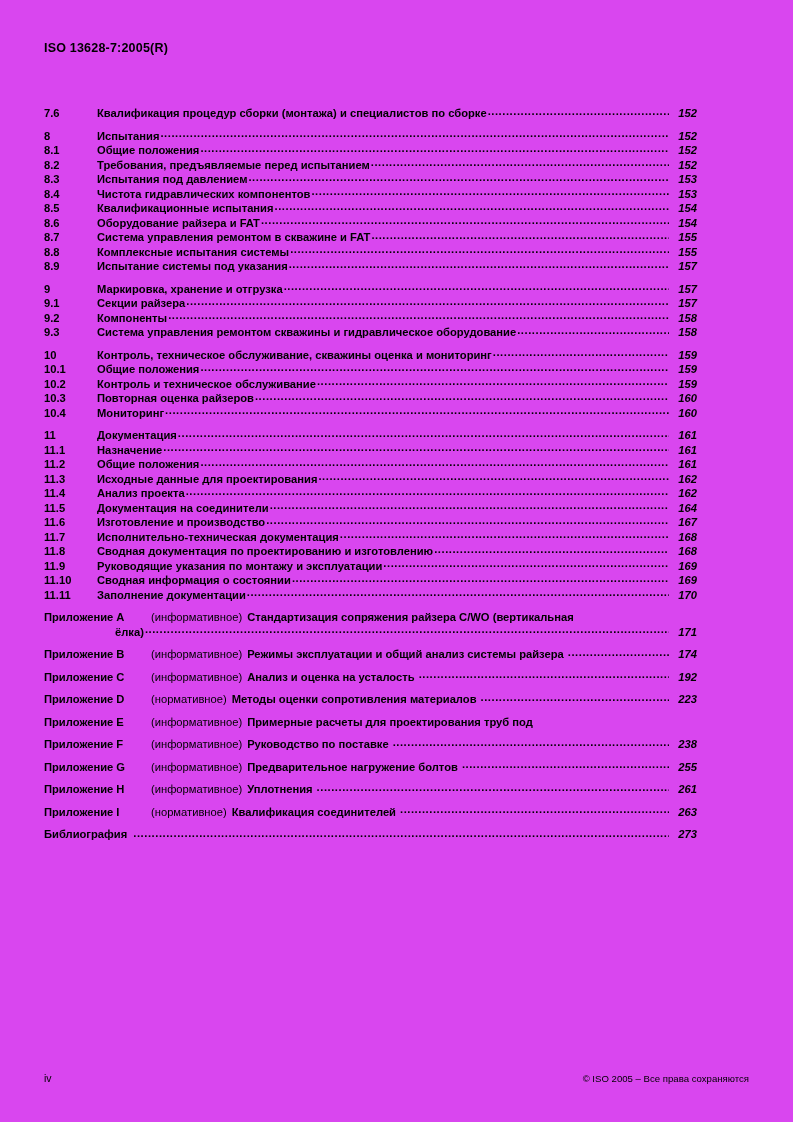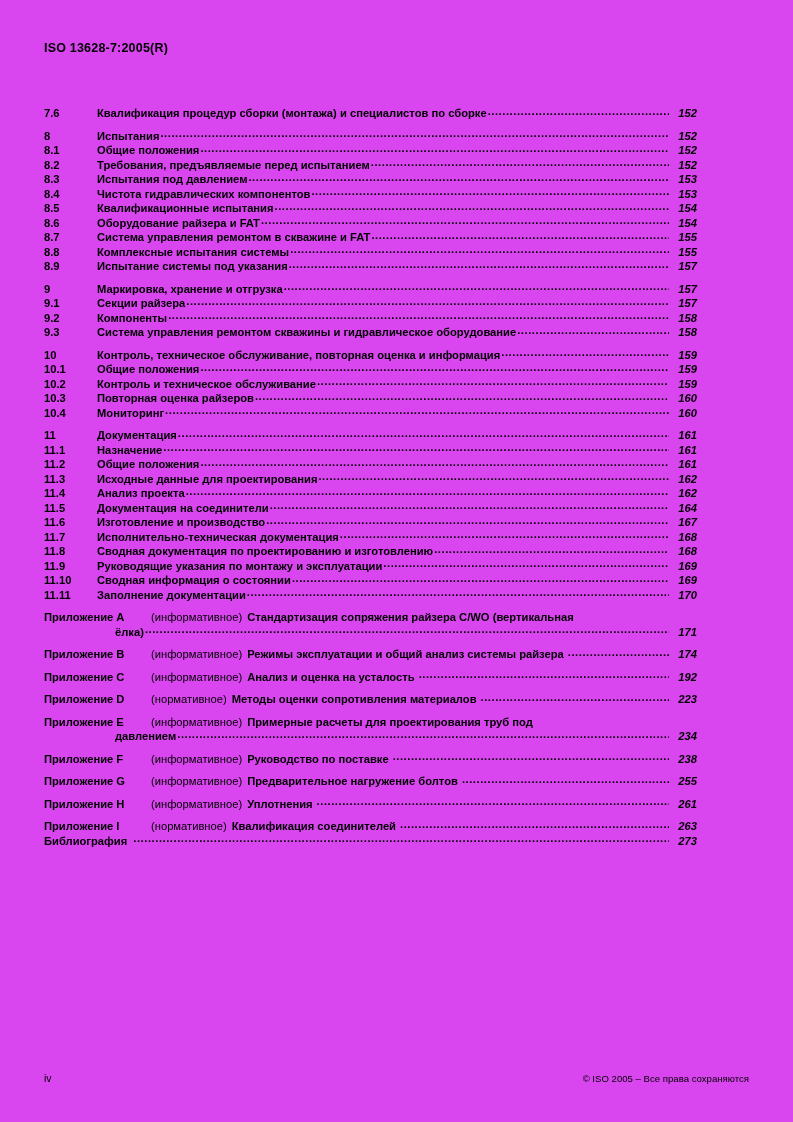--- a/index.html
+++ b/index.html
@@ -130,24 +130,25 @@
     flex: 0 0 auto;
     width: 71px;
   }
   .annex-cont .cont-text {
     flex: 0 0 auto;
     font-weight: bold;
   }
 
   .biblio-row {
     display: flex;
-    align-items: flex-start;
+    align-items: center;
     font-size: 11.2px;
     line-height: 14.5px;
     white-space: nowrap;
+    margin-top: 8px;
   }
   .biblio-row .biblio-label {
     flex: 0 0 auto;
     font-weight: bold;
     padding-right: 5px;
   }
 
   
   .footer {
     position: absolute;
@@ -261,21 +262,21 @@
           <span class="pg">158</span>
         </div>
         <div class="toc-row">
           <span class="num">9.3</span>
           <span class="label">Система управления ремонтом скважины и гидравлическое оборудование</span>
           <span class="leader"></span>
           <span class="pg">158</span>
         </div>
         <div class="toc-row gap-before">
           <span class="num">10</span>
-          <span class="label">Контроль, техническое обслуживание, повторная оценка и информация</span>
+          <span class="label">Контроль, техническое обслуживание, скважины оценка и мониторинг</span>
           <span class="leader"></span>
           <span class="pg">159</span>
         </div>
         <div class="toc-row">
           <span class="num">10.1</span>
           <span class="label">Общие положения</span>
           <span class="leader"></span>
           <span class="pg">159</span>
         </div>
         <div class="toc-row">
@@ -400,26 +401,20 @@
           <span class="annex-kind">(нормативное)</span>
           <span class="annex-title">Методы оценки сопротивления материалов</span>
           <span class="leader pad-left"></span>
           <span class="pg">223</span>
         </div>
         <div class="annex-row">
           <span class="annex-name">Приложение E</span>
           <span class="annex-kind">(информативное)</span>
           <span class="annex-title">Примерные расчеты для проектирования труб под</span>
         </div>
-        <div class="annex-cont">
-          <span class="indent"></span>
-          <span class="cont-text">давлением</span>
-          <span class="leader"></span>
-          <span class="pg">234</span>
-        </div>
         <div class="annex-row">
           <span class="annex-name">Приложение F</span>
           <span class="annex-kind">(информативное)</span>
           <span class="annex-title">Руководство по поставке</span>
           <span class="leader pad-left"></span>
           <span class="pg">238</span>
         </div>
         <div class="annex-row">
           <span class="annex-name">Приложение G</span>
           <span class="annex-kind">(информативное)</span>

